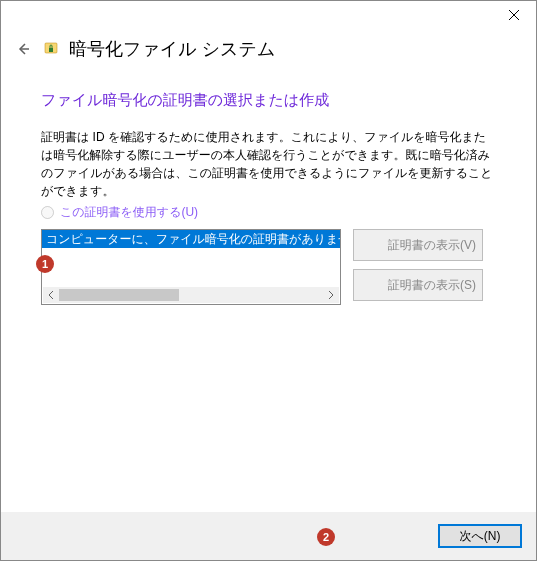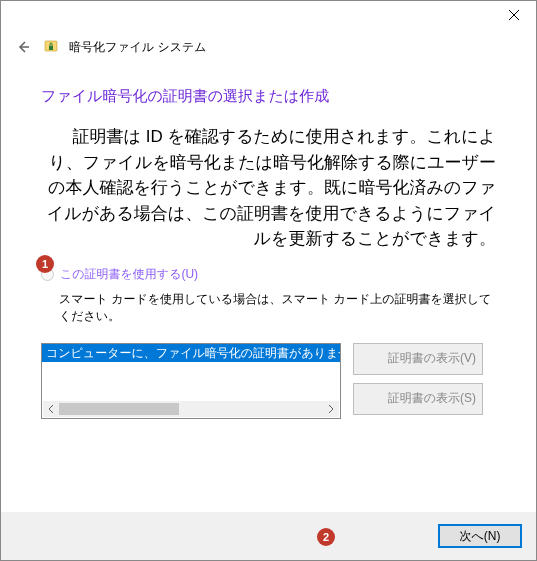--- a/index.html
+++ b/index.html
@@ -46,36 +46,35 @@
     font-size: 16px;
   }
   .app-icon {
     width: 16px;
     height: 16px;
     display: inline-flex;
     align-items: center;
     justify-content: center;
   }
   .app-title {
-    font-size: 12px;
+    font-size: 18px;
   }
   .content {
     padding: 0 40px;
   }
   .page-heading {
     color: #6d28d9;
     font-size: 15px;
     margin: 16px 0 18px 0;
     font-weight: normal;
   }
   .description {
-    font-size: 17px;
+    font-size: 12px;
     line-height: 1.5;
-    margin-bottom: 14px;
-    text-align: right;
+    margin-bottom: 4px;
   }
   .radio-row {
     display: flex;
     align-items: center;
     gap: 6px;
     margin-bottom: 8px;
   }
   .radio-row input[type=radio] { margin:0; }
   .radio-label {
     color: #8b5cf6;
@@ -230,21 +229,20 @@
 </div>
 
 <div class="content">
   <h1 class="page-heading">ファイル暗号化の証明書の選択または作成</h1>
   <div class="description">証明書は ID を確認するために使用されます。これにより、ファイルを暗号化または暗号化解除する際にユーザーの本人確認を行うことができます。既に暗号化済みのファイルがある場合は、この証明書を使用できるようにファイルを更新することができます。</div>
 
   <div class="radio-row">
     <input type="radio" disabled="" style="">
     <span class="radio-label">この証明書を使用する(U)</span>
   </div>
-  <div class="smartcard-note">スマート カードを使用している場合は、スマート カード上の証明書を選択してください。</div>
 
   <div class="cert-area">
     <div class="listbox-wrap">
       <div class="listbox">
         <div class="list-item">コンピューターに、ファイル暗号化の証明書がありません。ファイルを</div>
         <div class="h-scroll">
           <div class="arrow">
             <svg width="6" height="8" viewBox="0 0 6 8">
                 <path d="M5 0 L1 4 L5 8" stroke="#606060" stroke-width="1" fill="none"></path>
               </svg>

